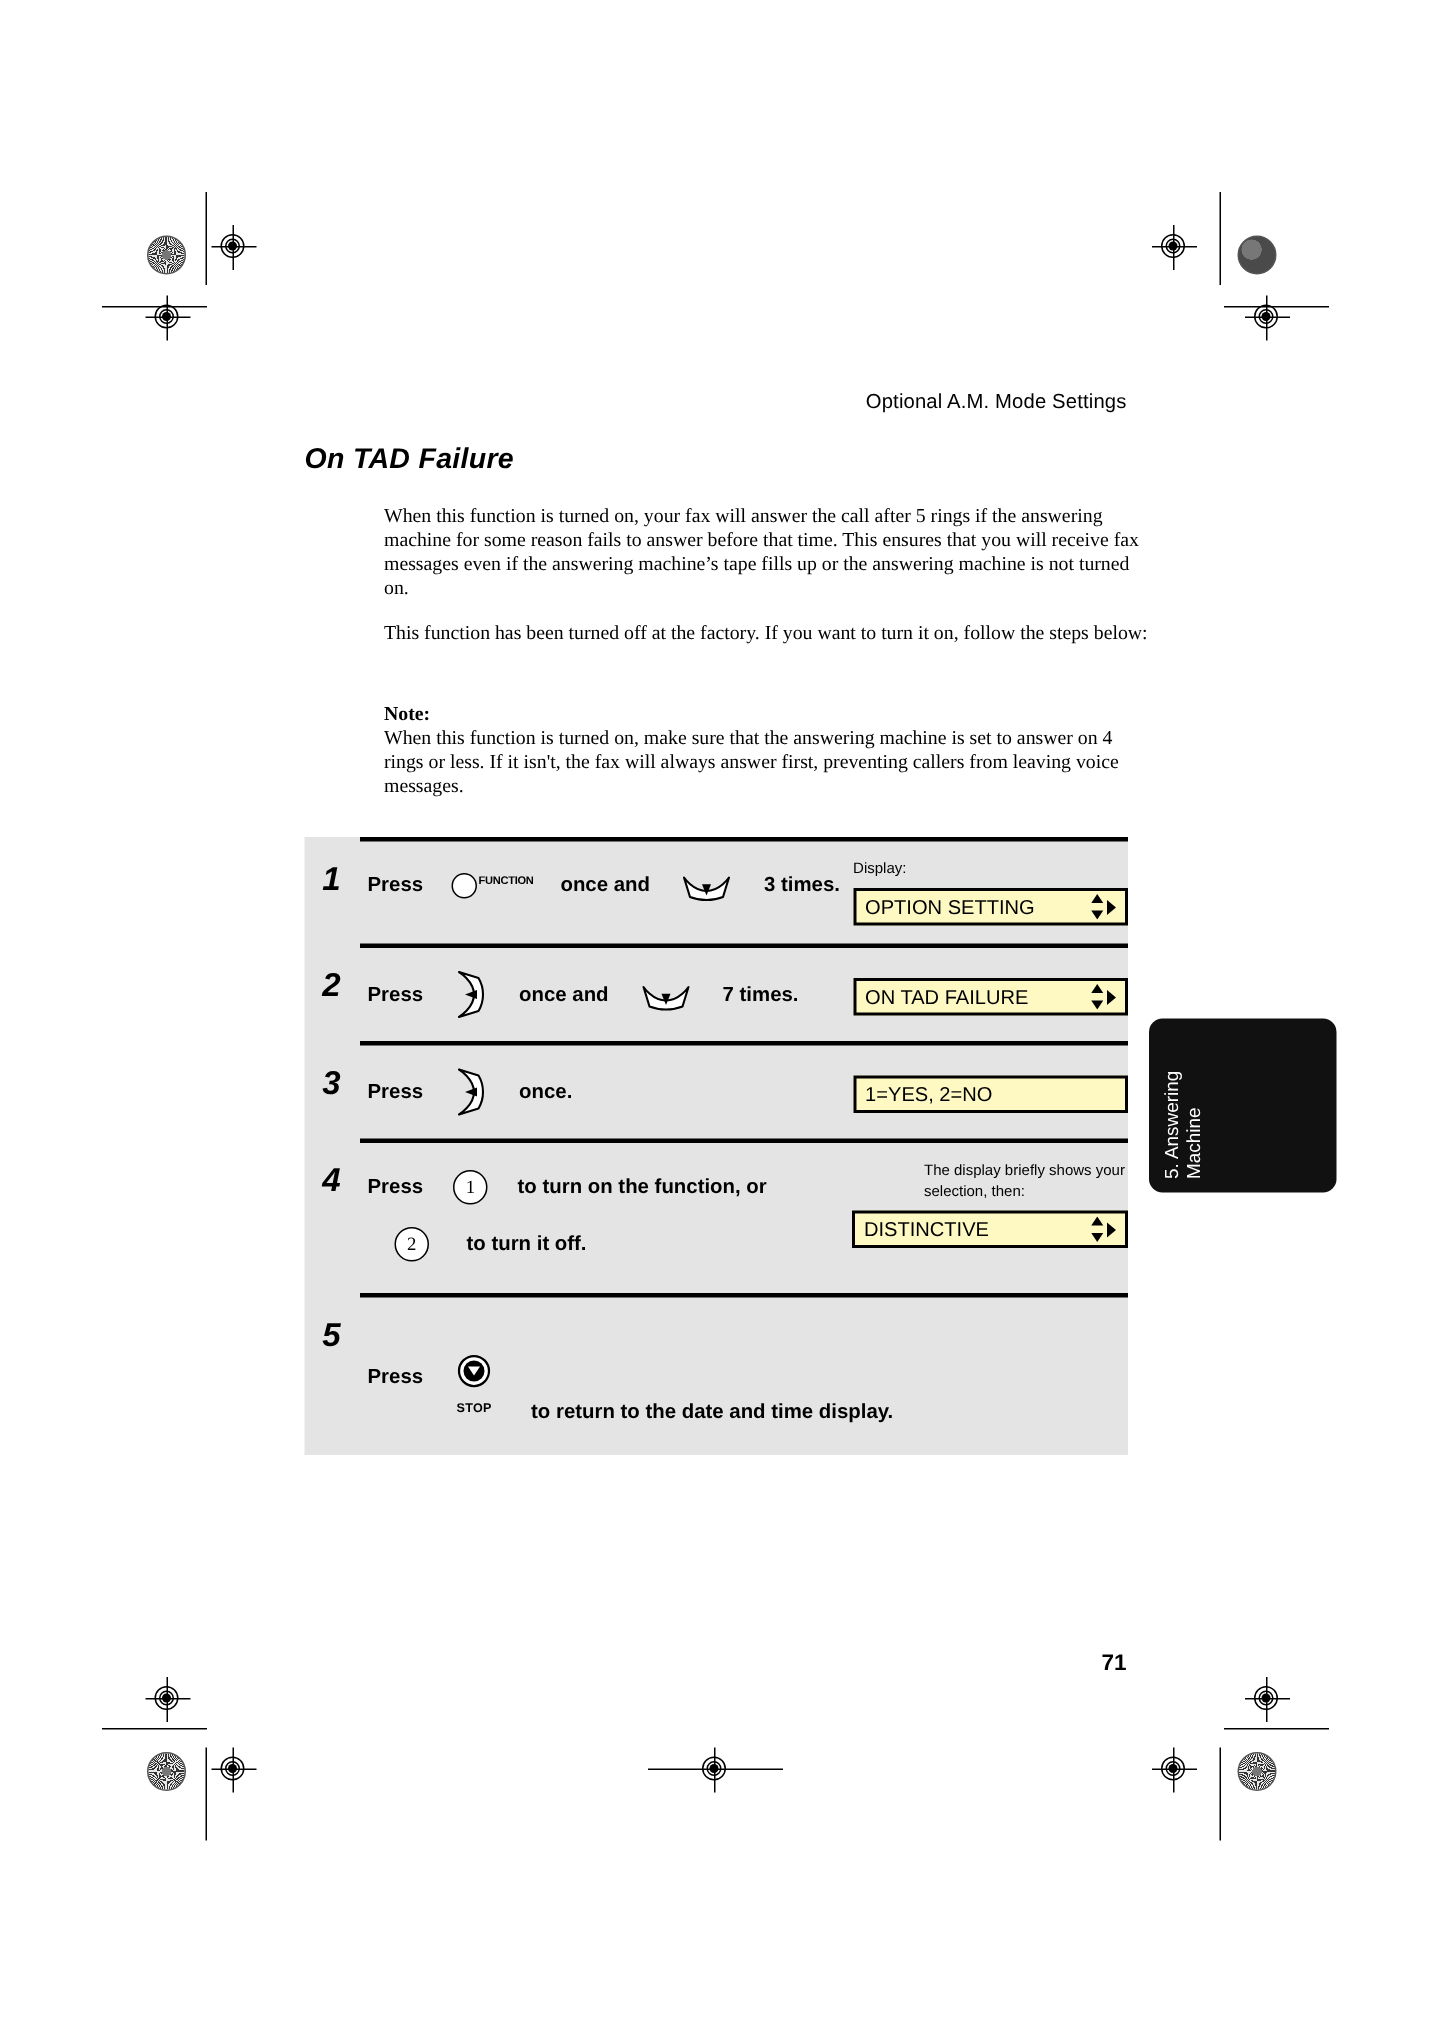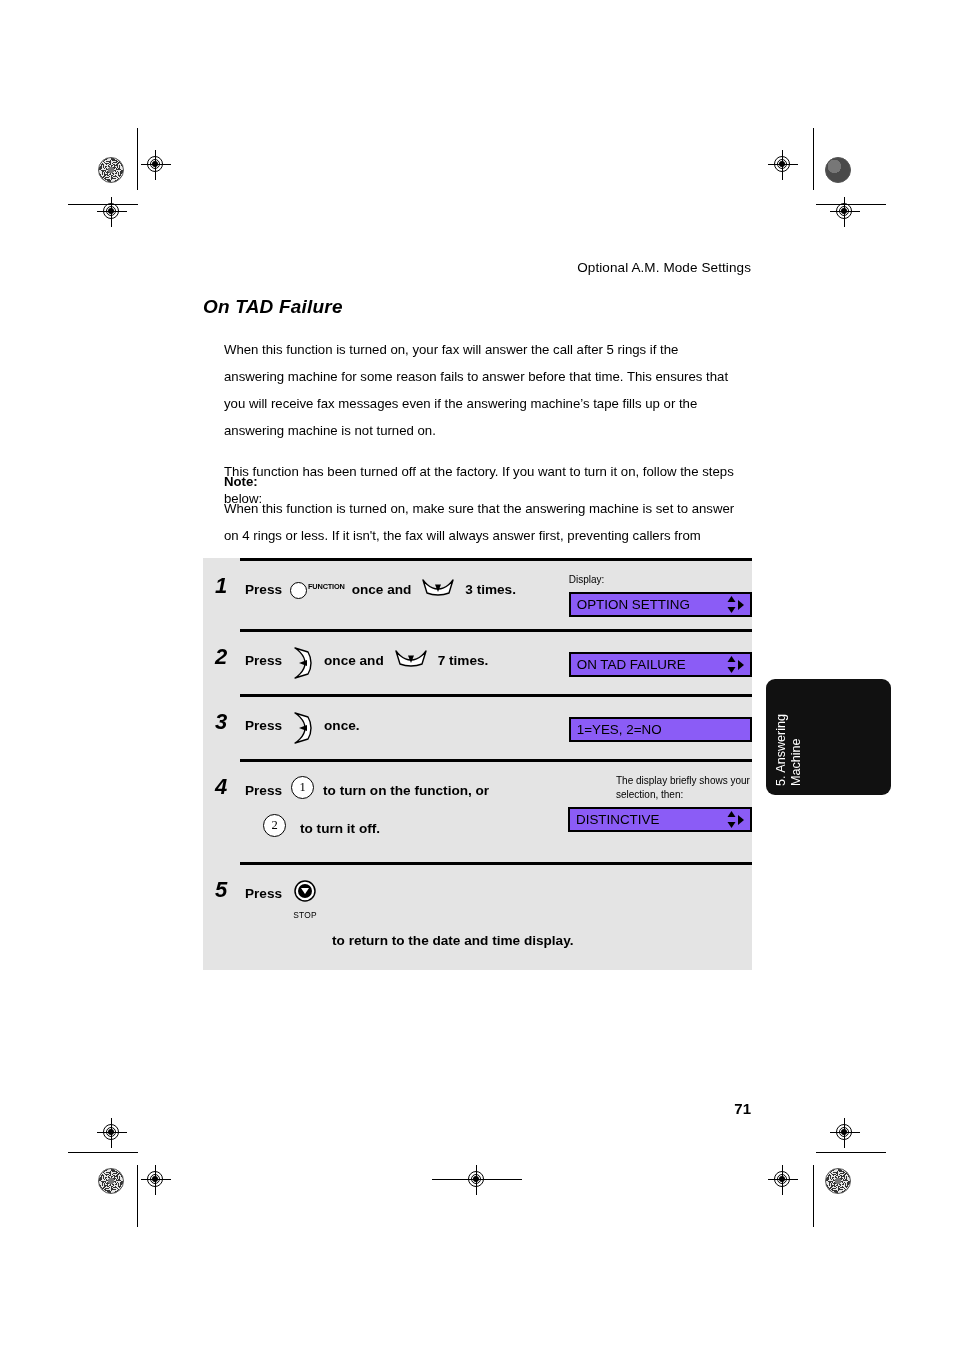--- a/index.html
+++ b/index.html
@@ -85,24 +85,25 @@
     position: absolute;
     left: 203px;
     top: 296px;
     font-size: 19px;
     font-weight: bold;
     font-style: italic;
     letter-spacing: .2px;
   }
   .body-block {
     position: absolute;
-    left: 224px;
+    left: 256px;
     width: 512px;
     font-size: 13.2px;
-    line-height: 27px;
+    line-height: 16px;
+    font-family: Liberation Serif, serif;
   }
   .body-block p { margin: 0 0 14px 0; }
   .note-label { font-weight: bold; }
 
   
   #steps {
     position: absolute;
     left: 203px;
     top: 558px;
     width: 549px;
@@ -140,23 +141,23 @@
   .step-right {
     width: 184px;
     padding: 12px 0 12px 0;
     box-sizing: border-box;
   }
   .instr {
     font-size: 13.6px;
     font-weight: bold;
     line-height: 30px;
     display: flex;
-    align-items: flex-start;
+    align-items: center;
     flex-wrap: wrap;
-    gap: 4px;
+    gap: 15px;
   }
   .instr .t { white-space: pre; }
 
   
   .key-func {
     display: inline-flex;
     align-items: center;
     margin: 0 3px 0 4px;
   }
   .key-func .circ {
@@ -209,21 +210,21 @@
   }
 
   
   .display-cap {
     font-size: 10px;
     line-height: 14px;
     margin-bottom: 5px;
   }
   .lcd {
     border: 2.3px solid #000;
-    background: #8b5cf6;
+    background: #fef9c3;
     height: 25px;
     display: flex;
     align-items: center;
     padding: 0 5px 0 6px;
     box-sizing: border-box;
     font-size: 13.4px;
     white-space: nowrap;
   }
   .lcd .lcd-text { flex: 0 0 auto; }
   .lcd .lcd-spacer { flex: 1 1 auto; min-width: 3px; }
@@ -520,21 +521,21 @@
       <div class="step-inner">
         <div class="step-left">
           <div class="instr">
             <span class="t">Press</span>
             <span class="key-stop">
               <svg viewBox="0 0 30 32" width="30" height="32">
                 <circle cx="15" cy="12" r="10" fill="#fff" stroke="#000" stroke-width="1.5"></circle>
                 <circle cx="15" cy="12" r="7" fill="#000"></circle>
                 <path d="M11,9 L19,9 L15,15 Z" fill="#fff"></path>
               </svg>
-              <span style="position:absolute; left:0; top:21px; width:30px; text-align:center; font-size:8.4px; font-weight:normal; letter-spacing:.2px;">STOP</span>
+              <span style="position:absolute; left:0; top:21px; width:30px; text-align:center; font-size:8.4px; font-weight:bold; letter-spacing:.2px;">STOP</span>
             </span>
             <span class="t" style="margin-left:4px;margin-top:47px;">to return to the date and time display.</span>
           </div>
         </div>
       </div>
     </div>
 
   </div>
 
   <div id="side-tab">

